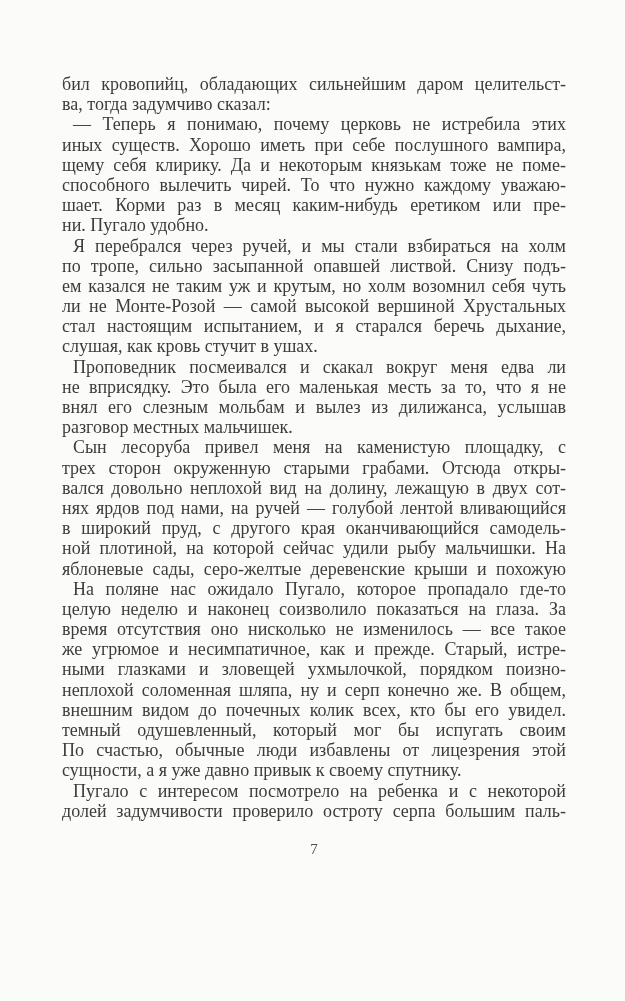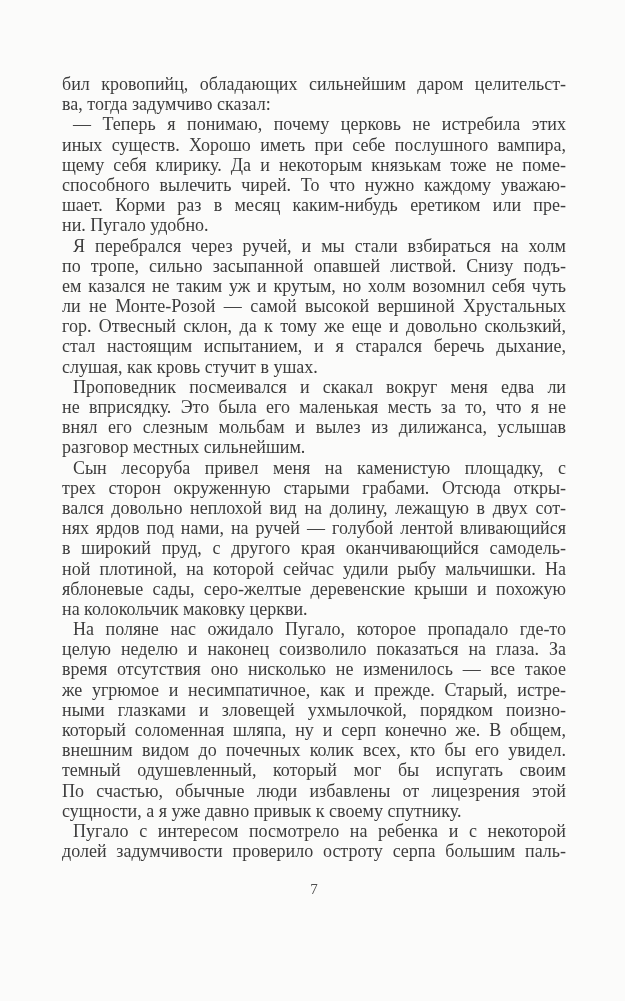--- a/index.html
+++ b/index.html
@@ -56,41 +56,39 @@
       <div class="line indent">— Теперь я понимаю, почему церковь не истребила этих</div>
       <div class="line">иных существ. Хорошо иметь при себе послушного вампира,</div>
       <div class="line">щему себя клирику. Да и некоторым князькам тоже не поме-</div>
       <div class="line">способного вылечить чирей. То что нужно каждому уважаю-</div>
       <div class="line">шает. Корми раз в месяц каким-нибудь еретиком или пре-</div>
       <div class="line para-end">ни. Пугало удобно.</div>
       <div class="line indent">Я перебрался через ручей, и мы стали взбираться на холм</div>
       <div class="line">по тропе, сильно засыпанной опавшей листвой. Снизу подъ-</div>
       <div class="line">ем казался не таким уж и крутым, но холм возомнил себя чуть</div>
       <div class="line">ли не Монте-Розой — самой высокой вершиной Хрустальных</div>
-      <div class="line">гор. Отвесный склон, да к тому же еще и довольно скользкий,</div>
       <div class="line">стал настоящим испытанием, и я старался беречь дыхание,</div>
       <div class="line para-end">слушая, как кровь стучит в ушах.</div>
       <div class="line indent">Проповедник посмеивался и скакал вокруг меня едва ли</div>
       <div class="line">не вприсядку. Это была его маленькая месть за то, что я не</div>
       <div class="line">внял его слезным мольбам и вылез из дилижанса, услышав</div>
-      <div class="line para-end">разговор местных сильнейшим.</div>
+      <div class="line para-end">разговор местных мальчишек.</div>
       <div class="line indent">Сын лесоруба привел меня на каменистую площадку, с</div>
       <div class="line">трех сторон окруженную старыми грабами. Отсюда откры-</div>
       <div class="line">вался довольно неплохой вид на долину, лежащую в двух сот-</div>
       <div class="line">нях ярдов под нами, на ручей — голубой лентой вливающийся</div>
       <div class="line">в широкий пруд, с другого края оканчивающийся самодель-</div>
       <div class="line">ной плотиной, на которой сейчас удили рыбу мальчишки. На</div>
       <div class="line">яблоневые сады, серо-желтые деревенские крыши и похожую</div>
-      <div class="line para-end">на колокольчик маковку церкви.</div>
       <div class="line indent">На поляне нас ожидало Пугало, которое пропадало где-то</div>
       <div class="line">целую неделю и наконец соизволило показаться на глаза. За</div>
       <div class="line">время отсутствия оно нисколько не изменилось — все такое</div>
       <div class="line">же угрюмое и несимпатичное, как и прежде. Старый, истре-</div>
       <div class="line">ными глазками и зловещей ухмылочкой, порядком поизно-</div>
-      <div class="line">который соломенная шляпа, ну и серп конечно же. В общем,</div>
+      <div class="line">неплохой соломенная шляпа, ну и серп конечно же. В общем,</div>
       <div class="line">внешним видом до почечных колик всех, кто бы его увидел.</div>
       <div class="line">темный одушевленный, который мог бы испугать своим</div>
       <div class="line">По счастью, обычные люди избавлены от лицезрения этой</div>
       <div class="line para-end">сущности, а я уже давно привык к своему спутнику.</div>
       <div class="line indent">Пугало с интересом посмотрело на ребенка и с некоторой</div>
       <div class="line">долей задумчивости проверило остроту серпа большим паль-</div>
     </div>
   <div class="folio">7</div>
 </div>
 

